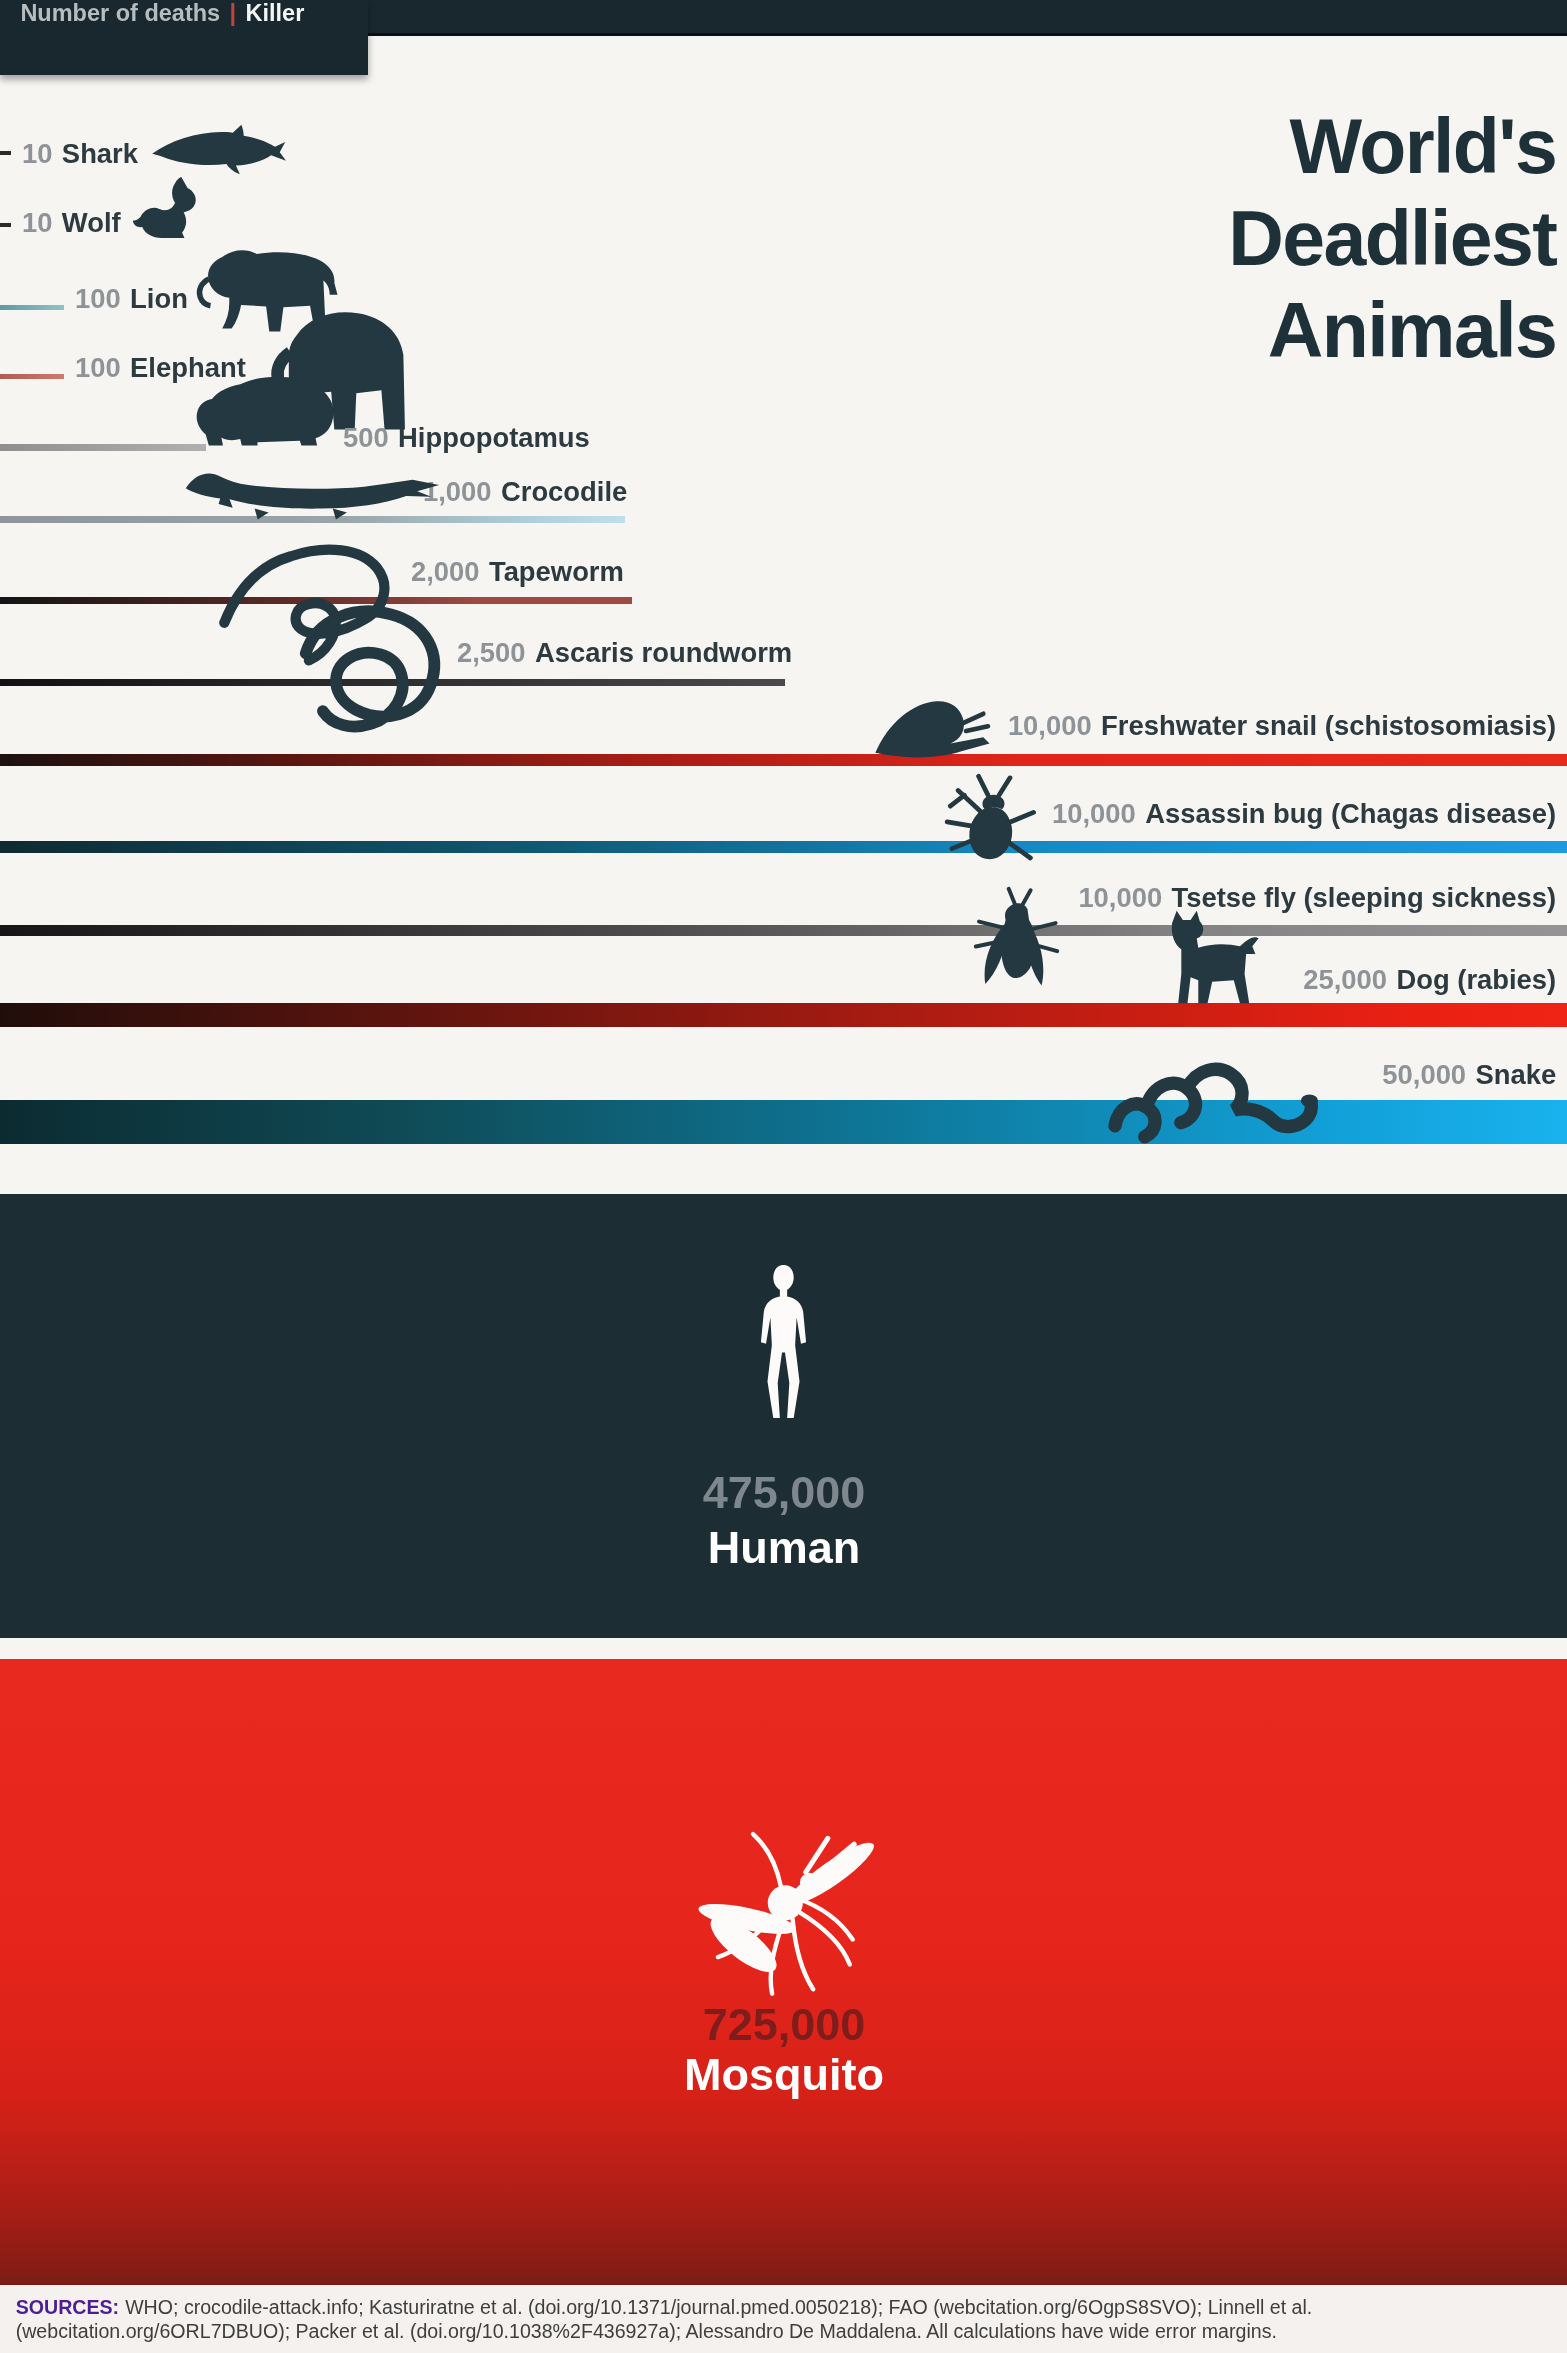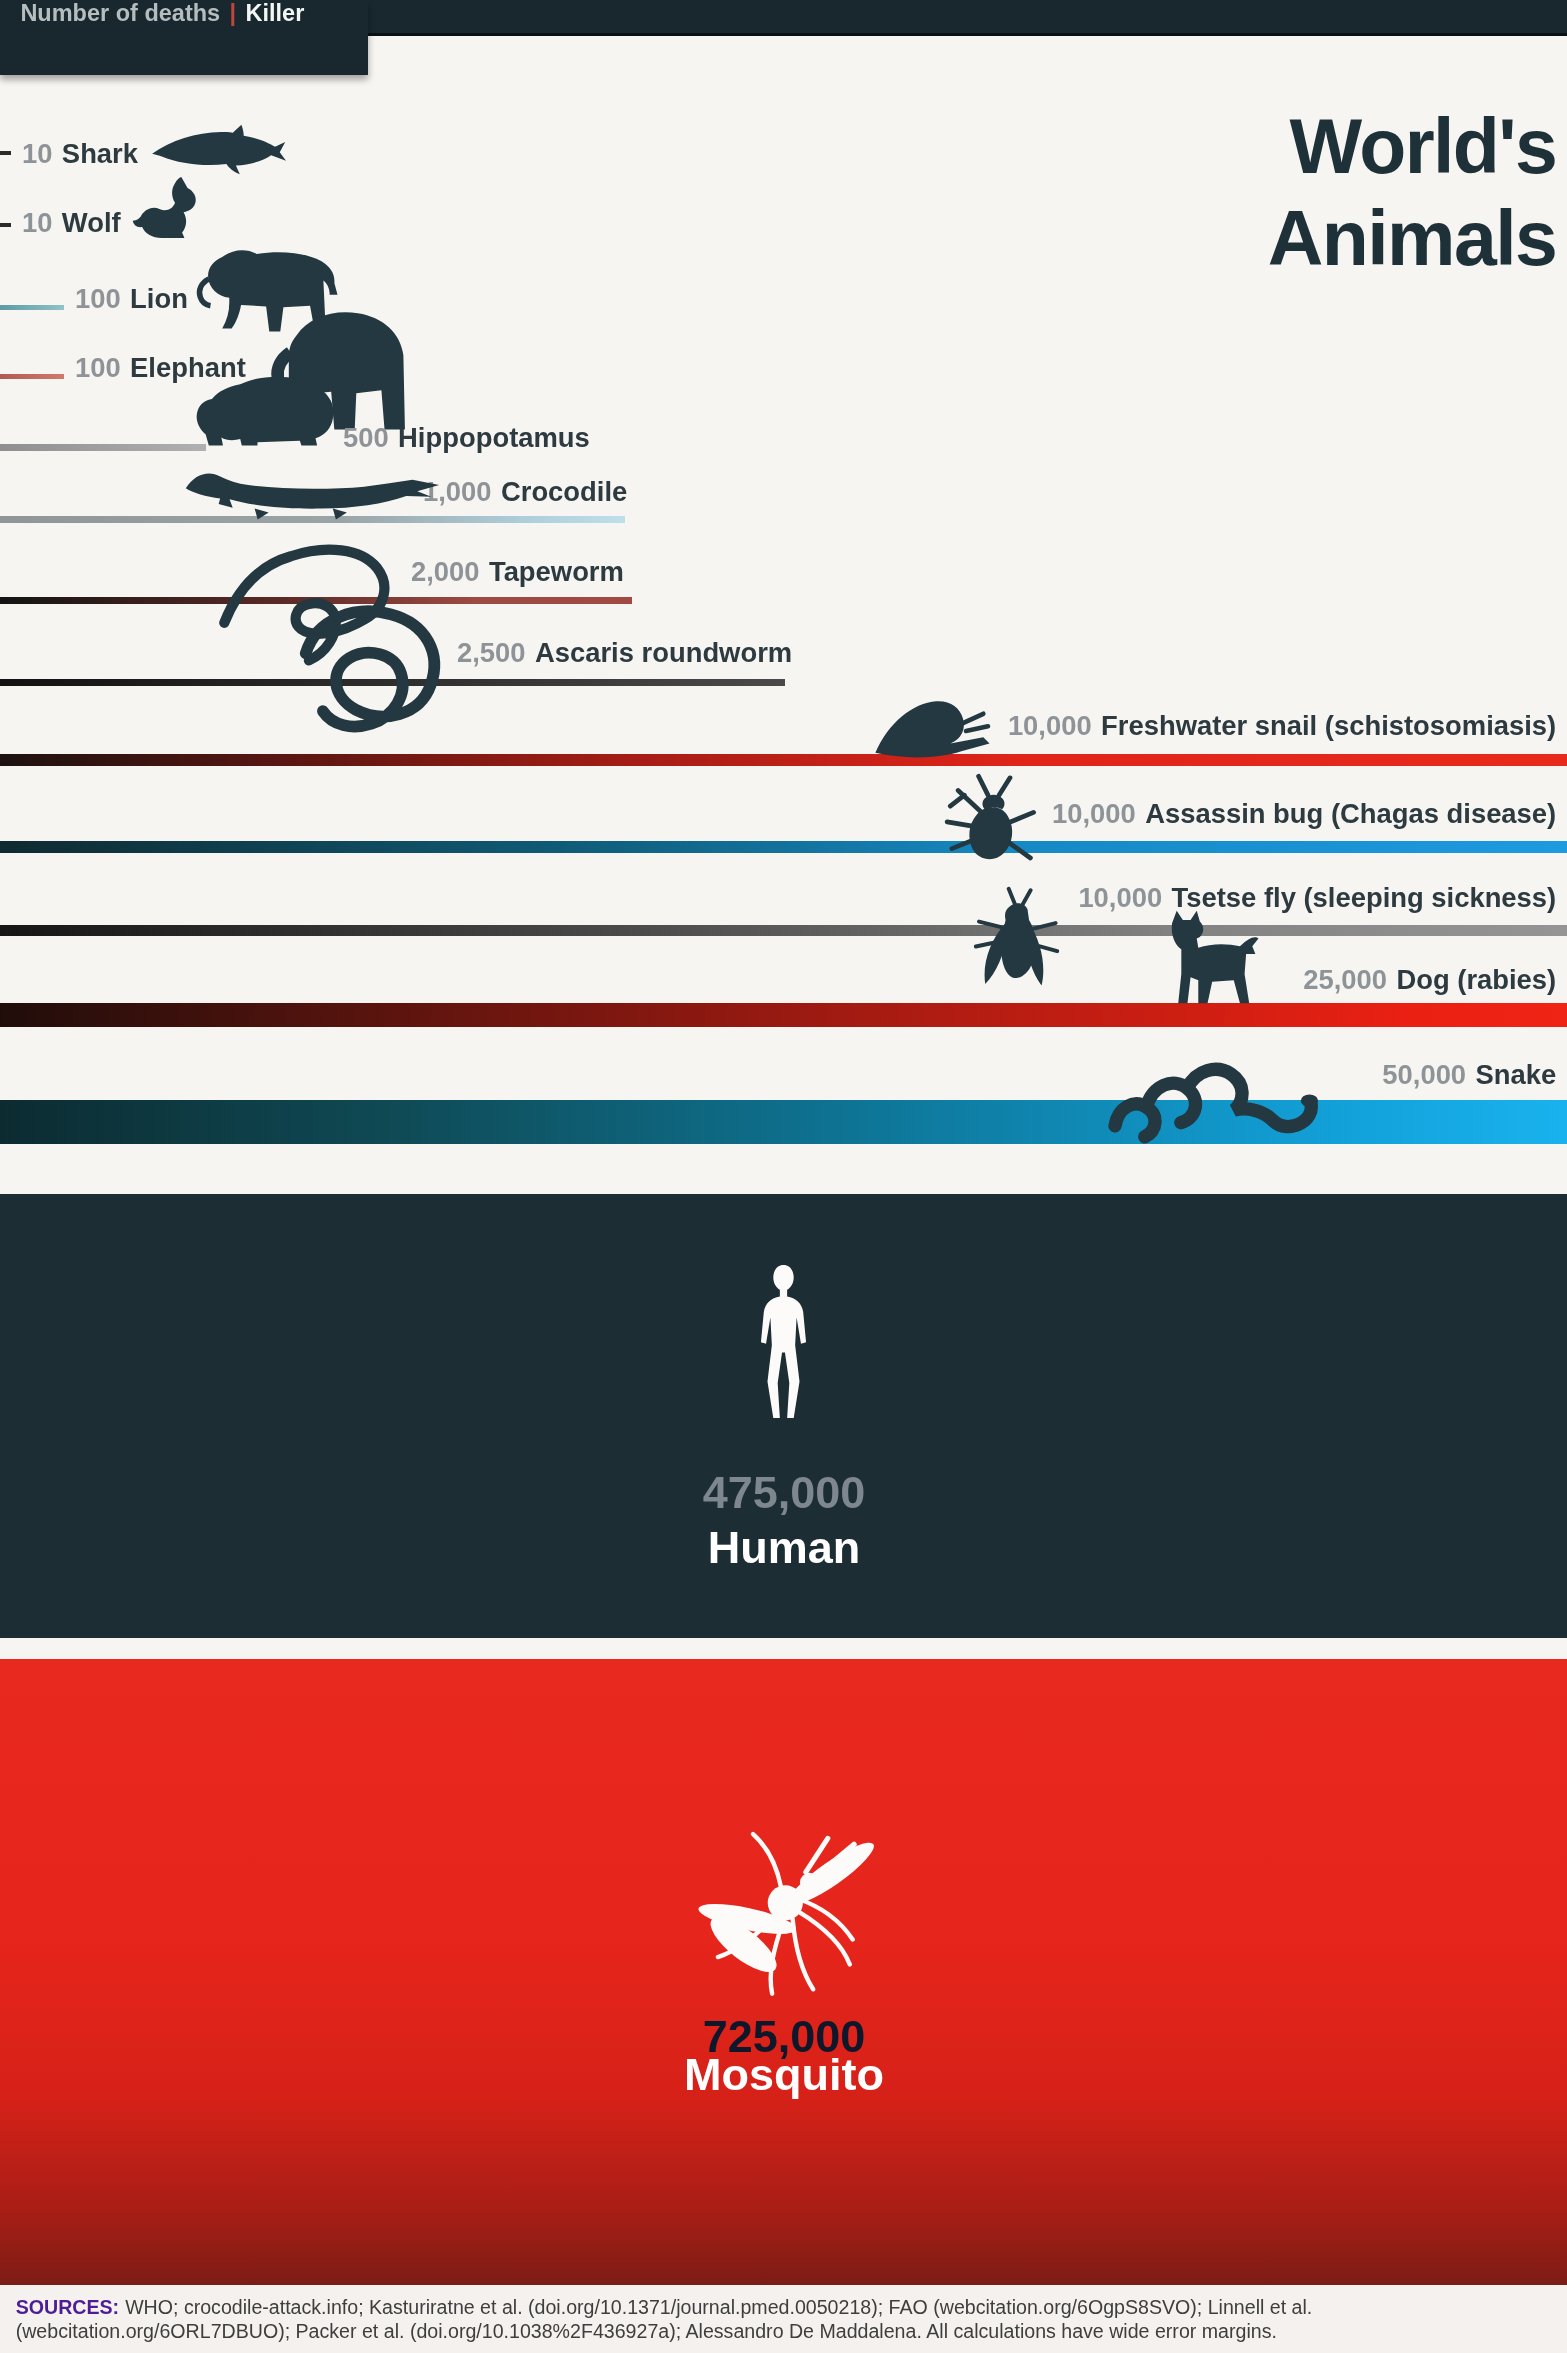--- a/index.html
+++ b/index.html
@@ -46,20 +46,21 @@
 
   <div class="topstrip"></div>
   <div class="badge">
     <span class="dl">Number of deaths</span>
     <span class="pipe">|</span>
     <span class="kl">Killer</span>
   </div>
 
   <div class="title">
     <div>World's</div>
+    <div>Deadliest</div>
     <div>Animals</div>
   </div>
 
   <div class="bar" style="top:151px;width:11px;height:3.9px;background:#2b2b2b;"></div>
   <div class="lbl" style="left:22px;top:137px;">
     <span class="num">10</span><span class="nm">Shark</span>
   </div>
   <svg class="ic" style="left:149px;top:124px;" width="137" height="51" viewBox="0 0 175 65">
     <path d="M4 38 C28 20 60 11 92 10 C97 10 102 10 107 11 L118 1 C120 6 121 11 121 15 C140 18 153 24 161 29 L174 23 L167 36 L175 47 L156 40 C146 47 129 52 111 53 L116 64 C108 61 102 56 99 51 C70 55 38 50 18 42 C12 40 7 39 4 38 Z"></path>
   </svg>
@@ -177,21 +178,21 @@
   <div class="mosquito-block"></div>
   <svg class="wic" style="position:absolute;left:674px;top:1809px;" width="227" height="198" viewBox="0 0 310 270">
     <ellipse cx="95" cy="185" rx="55" ry="20" transform="rotate(38 95 185)"></ellipse>
     <circle cx="152" cy="128" r="24"></circle>
     <circle cx="185" cy="100" r="13"></circle>
     <ellipse cx="215" cy="88" rx="70" ry="16" transform="rotate(-35 215 88)"></ellipse>
     <ellipse cx="100" cy="150" rx="68" ry="15" transform="rotate(12 100 150)"></ellipse>
     <path class="stw" stroke-width="7" stroke-linecap="round" d="M193 92 L246 48 M180 86 L210 40"></path>
     <path class="stw" stroke-width="6" stroke-linecap="round" d="M150 150 C136 192 128 222 134 252 M162 150 C166 196 176 224 190 246 M138 146 C108 176 86 194 60 202 M168 122 C204 134 228 154 244 178 M146 106 C140 76 128 52 108 34 M170 140 C206 162 230 186 240 212"></path>
   </svg>
-  <div class="blockval" style="top:1999px;color:#0f172a;margin-top:12px;">725,000</div>
+  <div class="blockval" style="top:1999px;color:#7f1d1d;">725,000</div>
   <div class="blockval" style="top:2049px;color:#ffffff;">Mosquito</div>
 
   <div class="sources">
     <span class="src-label">SOURCES:</span><span>WHO; crocodile-attack.info; Kasturiratne et al. (doi.org/10.1371/journal.pmed.0050218); FAO (webcitation.org/6OgpS8SVO); Linnell et al. (webcitation.org/6ORL7DBUO); Packer et al. (doi.org/10.1038%2F436927a); Alessandro De Maddalena.  All calculations have wide error margins.</span>
   </div>
 
 </div>
 
 
 </body></html>

